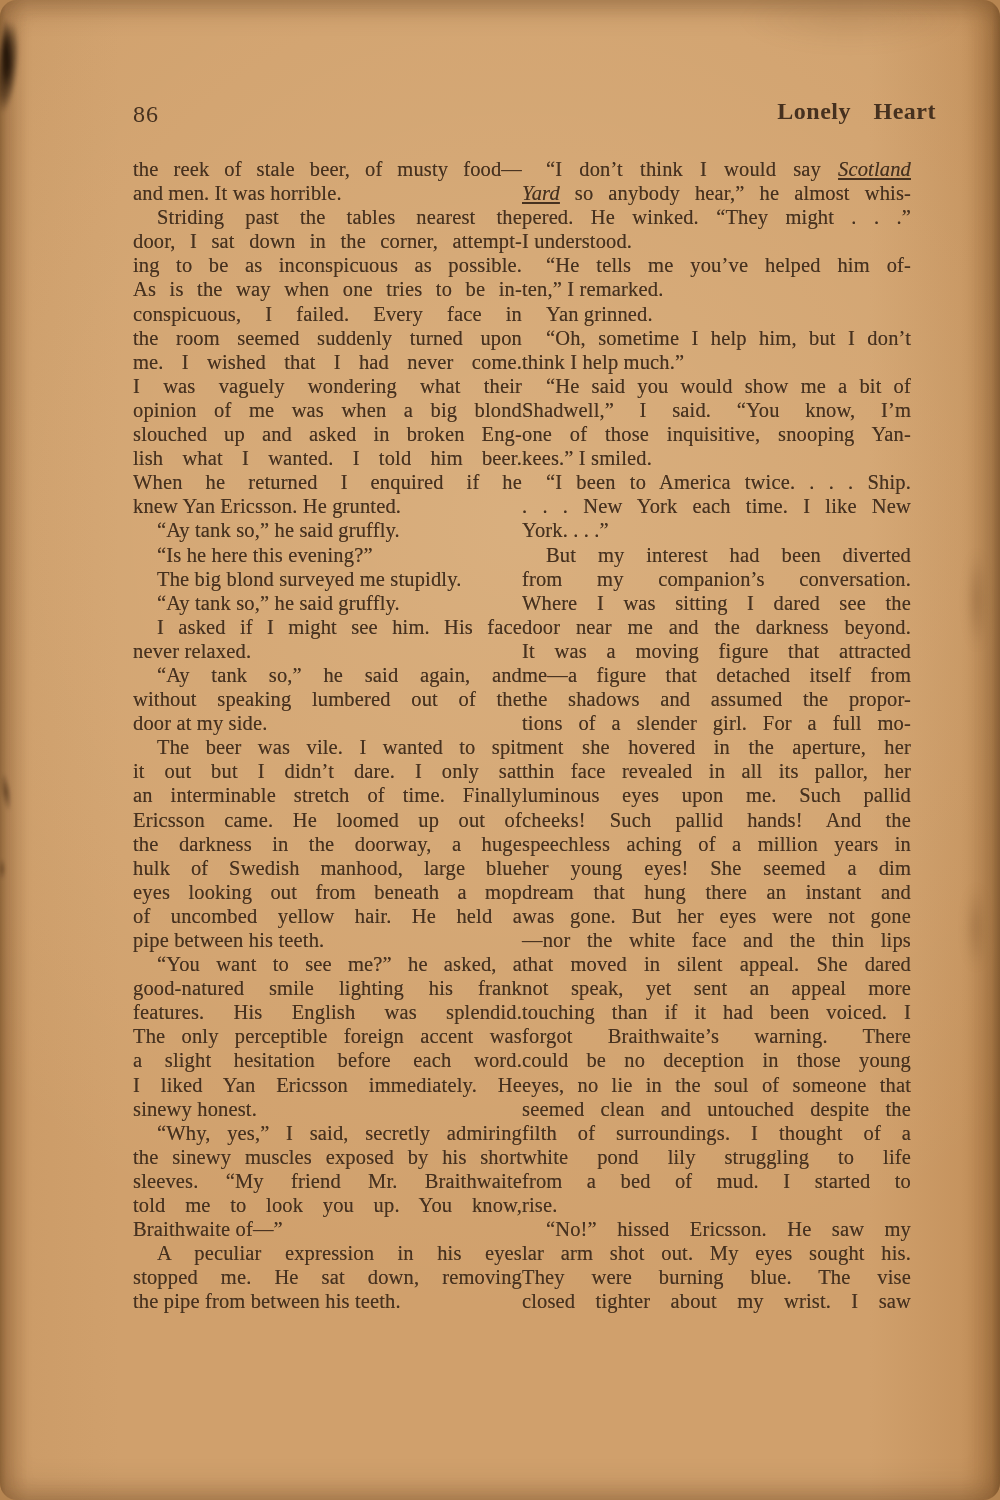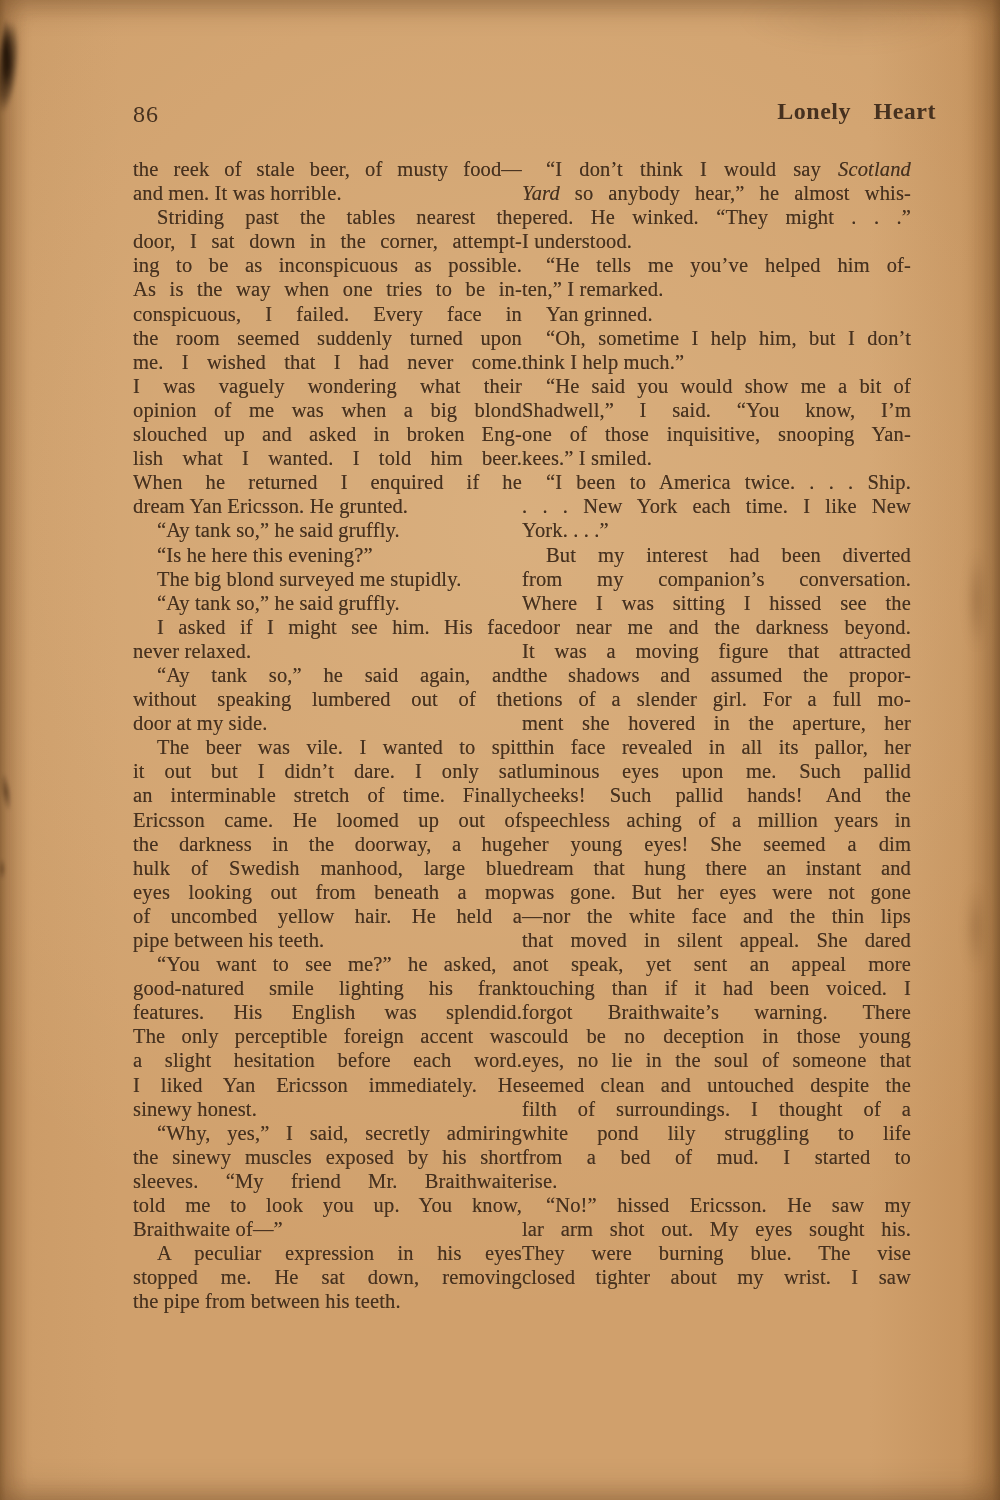--- a/index.html
+++ b/index.html
@@ -14,20 +14,21 @@
   }
   .page {
     position: relative;
     width: 1000px; height: 1500px;
     overflow: hidden;
     color: var(--ink);
     background:
       radial-gradient(120% 85% at 52% 35%, rgba(255,236,200,0.20), rgba(0,0,0,0) 62%),
       linear-gradient(90deg, #a97c49 0px, #c08f5c 6px, #cc9c68 28px, #d0a06c 120px, #d0a06c 870px, #c6945f 960px, #b5834e 992px, #9c6f3f 1000px),
       var(--paper);
+    border-radius: 17px;
   }
   
   .page::after {
     content: "";
     position: absolute; inset: 0;
     pointer-events: none;
     box-shadow:
       inset 0 10px 26px rgba(90,55,25,0.22),
       inset 0 -12px 30px rgba(90,55,25,0.20),
       inset -10px 0 22px rgba(90,55,25,0.18),
@@ -93,21 +94,21 @@
     line-height: 24.1px;
     font-size: 20.5px;
     letter-spacing: 0.15px;
     text-align: justify;
     text-align-last: justify;
     white-space: normal;
     text-shadow: 0 0 0.4px rgba(70,49,31,0.55);
   }
   .line.end { text-align-last: left; }
   .line.indent { text-indent: 24px; }
-  .line i { font-style: italic; }
+  .line i { font-style: italic; text-decoration: underline; }
 </style>
 </head>
 <body>
 
 <div class="page">
   <div class="blob-top"></div>
   <div class="blob-top-core"></div>
   <div class="mark m1"></div>
   <div class="mark m2"></div>
   <div class="mark r1"></div>
@@ -128,21 +129,21 @@
         <div class="line">ing to be as inconspicuous as possible.</div>
         <div class="line">As is the way when one tries to be in-</div>
         <div class="line">conspicuous, I failed.  Every face in</div>
         <div class="line">the room seemed suddenly turned upon</div>
         <div class="line">me.  I wished that I had never come.</div>
         <div class="line">I was vaguely wondering what their</div>
         <div class="line">opinion of me was when a big blond</div>
         <div class="line">slouched up and asked in broken Eng-</div>
         <div class="line">lish what I wanted.  I told him beer.</div>
         <div class="line">When he returned I enquired if he</div>
-        <div class="line end">dream Yan Ericsson.  He grunted.</div>
+        <div class="line end">knew Yan Ericsson.  He grunted.</div>
         <div class="line indent end">“Ay tank so,” he said gruffly.</div>
         <div class="line indent end">“Is he here this evening?”</div>
         <div class="line indent end">The big blond surveyed me stupidly.</div>
         <div class="line indent end">“Ay tank so,” he said gruffly.</div>
         <div class="line indent">I asked if I might see him.  His face</div>
         <div class="line end">never relaxed.</div>
         <div class="line indent">“Ay tank so,” he said again, and</div>
         <div class="line">without speaking lumbered out of the</div>
         <div class="line end">door at my side.</div>
         <div class="line indent">The beer was vile.  I wanted to spit</div>
@@ -182,23 +183,24 @@
         <div class="line end">think I help much.”</div>
         <div class="line indent">“He said you would show me a bit of</div>
         <div class="line">Shadwell,” I said.  “You know, I’m</div>
         <div class="line">one of those inquisitive, snooping Yan-</div>
         <div class="line end">kees.”  I smiled.</div>
         <div class="line indent">“I been to America twice. . . . Ship.</div>
         <div class="line">. . . New York each time.  I like New</div>
         <div class="line end">York. . . .”</div>
         <div class="line indent">But my interest had been diverted</div>
         <div class="line">from my companion’s conversation.</div>
-        <div class="line">Where I was sitting I hissed see the</div>
+        <div class="line">Where I was sitting I dared see the</div>
         <div class="line">door near me and the darkness beyond.</div>
         <div class="line">It was a moving figure that attracted</div>
+        <div class="line">me—a figure that detached itself from</div>
         <div class="line">the shadows and assumed the propor-</div>
         <div class="line">tions of a slender girl.  For a full mo-</div>
         <div class="line">ment she hovered in the aperture, her</div>
         <div class="line">thin face revealed in all its pallor, her</div>
         <div class="line">luminous eyes upon me.  Such pallid</div>
         <div class="line">cheeks!  Such pallid hands!  And the</div>
         <div class="line">speechless aching of a million years in</div>
         <div class="line">her young eyes!  She seemed a dim</div>
         <div class="line">dream that hung there an instant and</div>
         <div class="line">was gone.  But her eyes were not gone</div>

